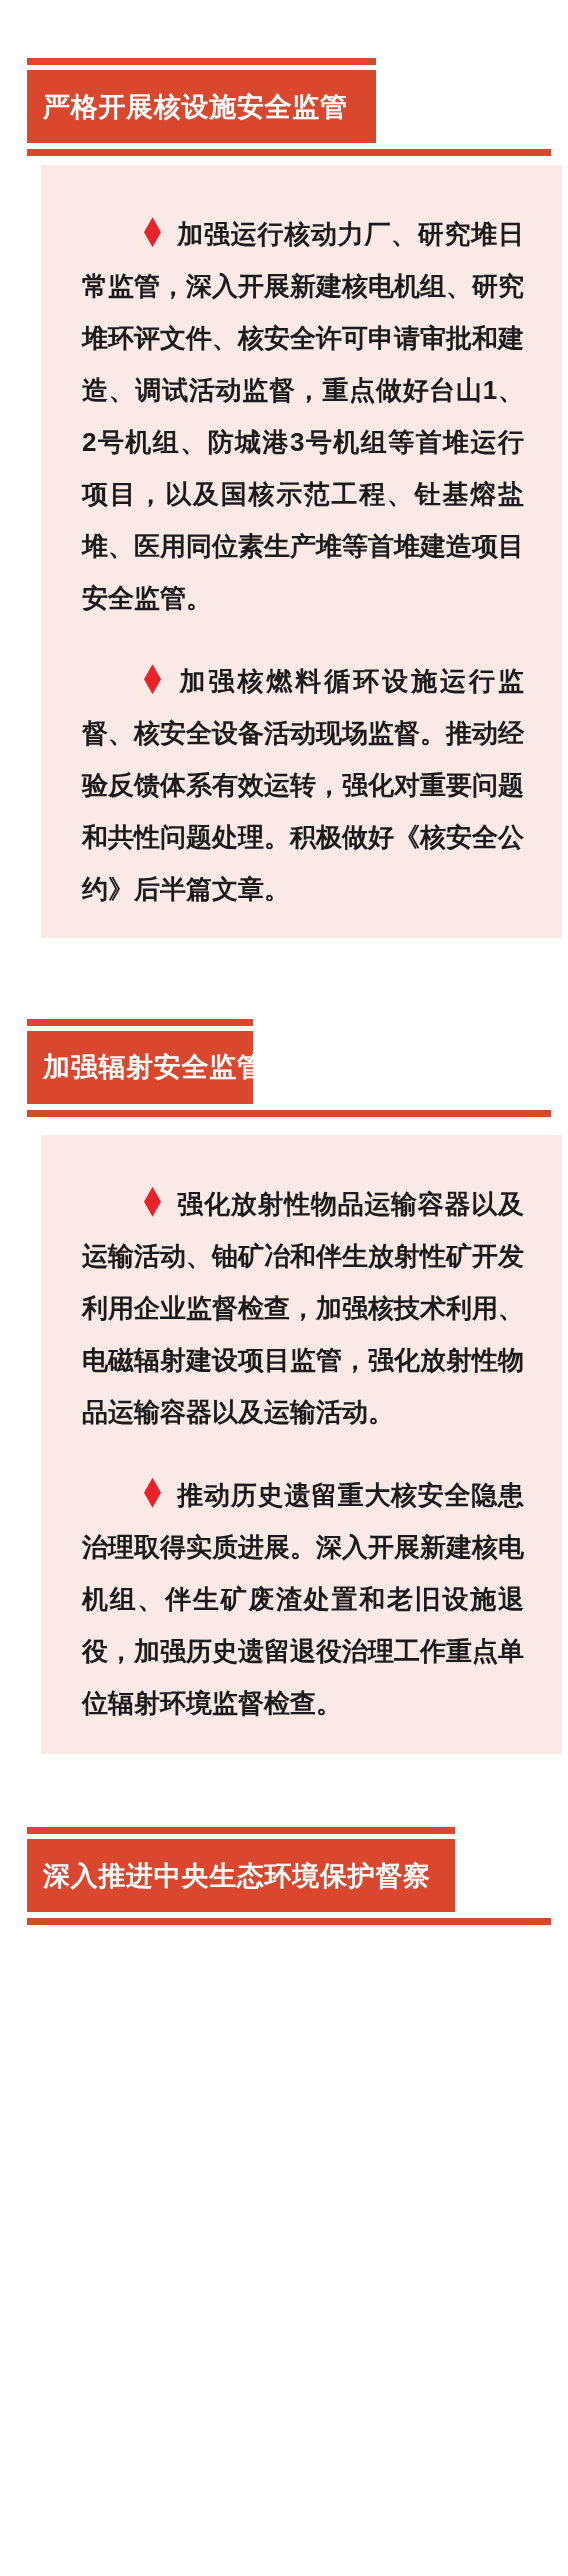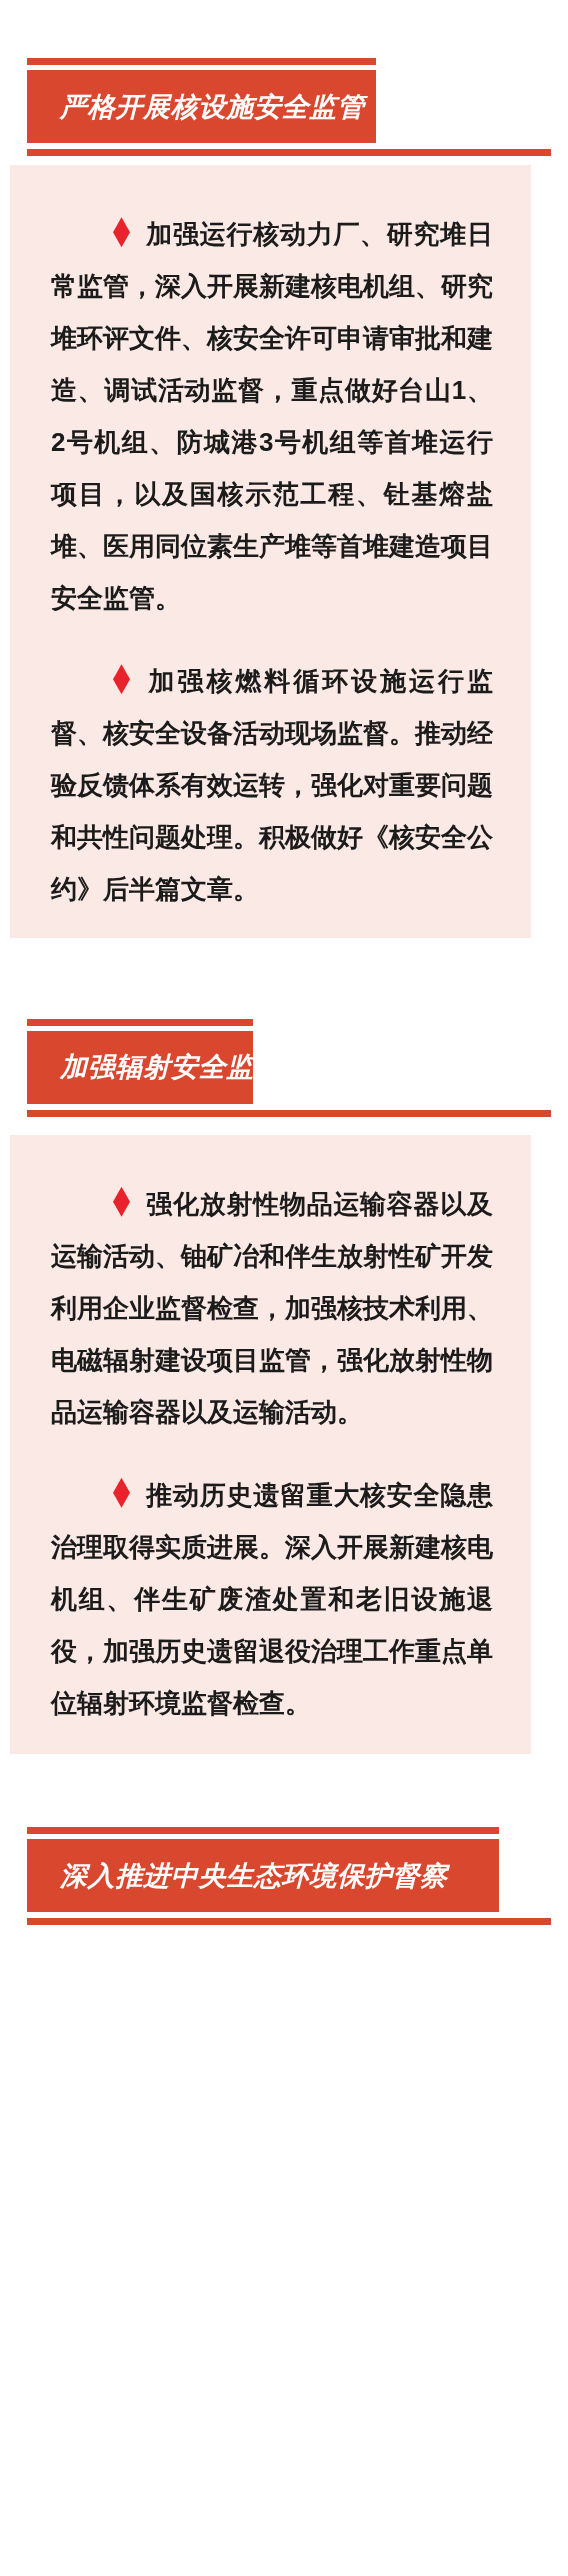--- a/index.html
+++ b/index.html
@@ -25,37 +25,36 @@
   .line-bottom { height: 7px; background: var(--red); margin-left: 27px; width: 524px; }
 
   
   .banner {
     box-sizing: border-box;
     height: 73px;
     background: var(--red);
     margin: 5px 0 5.7px 27px;
     display: flex;
     align-items: center;
-    padding-left: 33px;
+    padding-left: 16px;
     color: #ffffff;
     font-size: 27px;
     font-weight: bold;
     letter-spacing: 0.7px;
     white-space: nowrap;
-    font-style: italic;
   }
   .w1 { width: 349px; }
   .w2 { width: 226px; }
-  .w3 { width: 472px; }
+  .w3 { width: 428px; }
 
   
   .panel {
     box-sizing: border-box;
     background: var(--pink);
-    margin-left: 10px;
+    margin-left: 41px;
     width: 521px;
     padding: 43px 38px 23px 41px;
   }
   .panel.p1 { margin-top: 9.2px; min-height: 770px; }
   .panel.p2 { margin-top: 18px; min-height: 618px;  padding-bottom: 25.6px; }
   .panel.p3 { margin-top: 12px; min-height: 469px;  padding-bottom: 31px; }
 
   .para {
     margin: 0;
     font-size: 26px;

